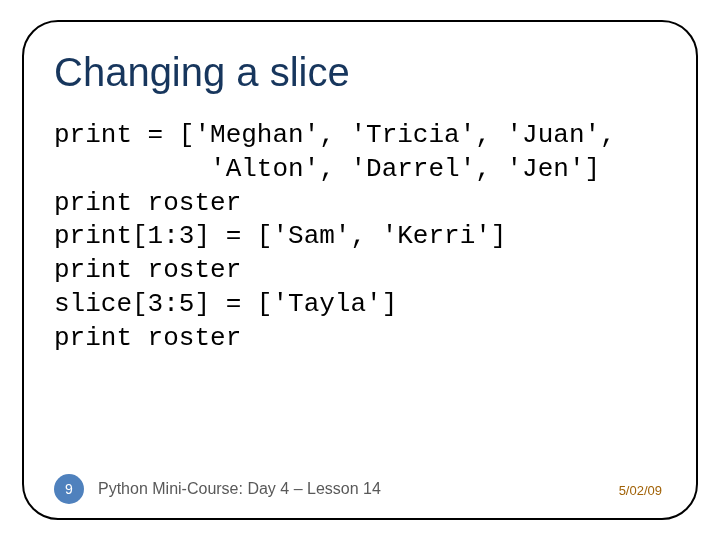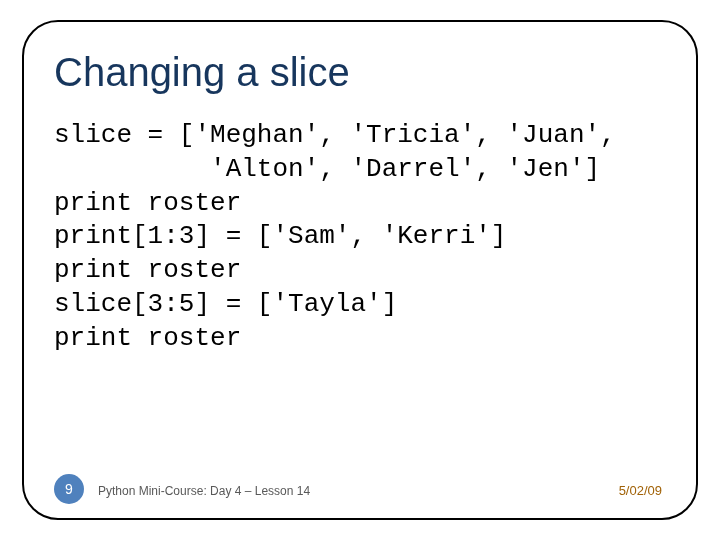--- a/index.html
+++ b/index.html
@@ -58,38 +58,38 @@
     background:#4f81bd;
     color:#fff;
     font-size:14px;
     line-height:30px;
     text-align:center;
   }
   .foot-text{
     position:absolute;
     left:74px;
     bottom:6px;
-    font-size:12px;
+    font-size:16px;
     color:#595959;
   }
   .foot-date{
     position:absolute;
     right:34px;
     bottom:6px;
     font-size:13px;
     color:#a16207;
   }
 </style>
 </head>
 <body>
 
 <div class="slide">
   <div class="frame">
     <h1 class="title">Changing a slice</h1>
-    <div class="code"><span>slice = ['Meghan', 'Tricia', 'Juan',</span>
+    <div class="code"><span>print = ['Meghan', 'Tricia', 'Juan',</span>
 <span>          'Alton', 'Darrel', 'Jen']</span>
 <span>print roster</span>
 <span>print[1:3] = ['Sam', 'Kerri']</span>
 <span>print roster</span>
 <span>slice[3:5] = ['Tayla']</span>
 <span>print roster</span></div>
 
     <div class="footer">
       <div class="page-badge">9</div>
       <div class="foot-text">Python Mini-Course: Day 4 – Lesson 14</div>

